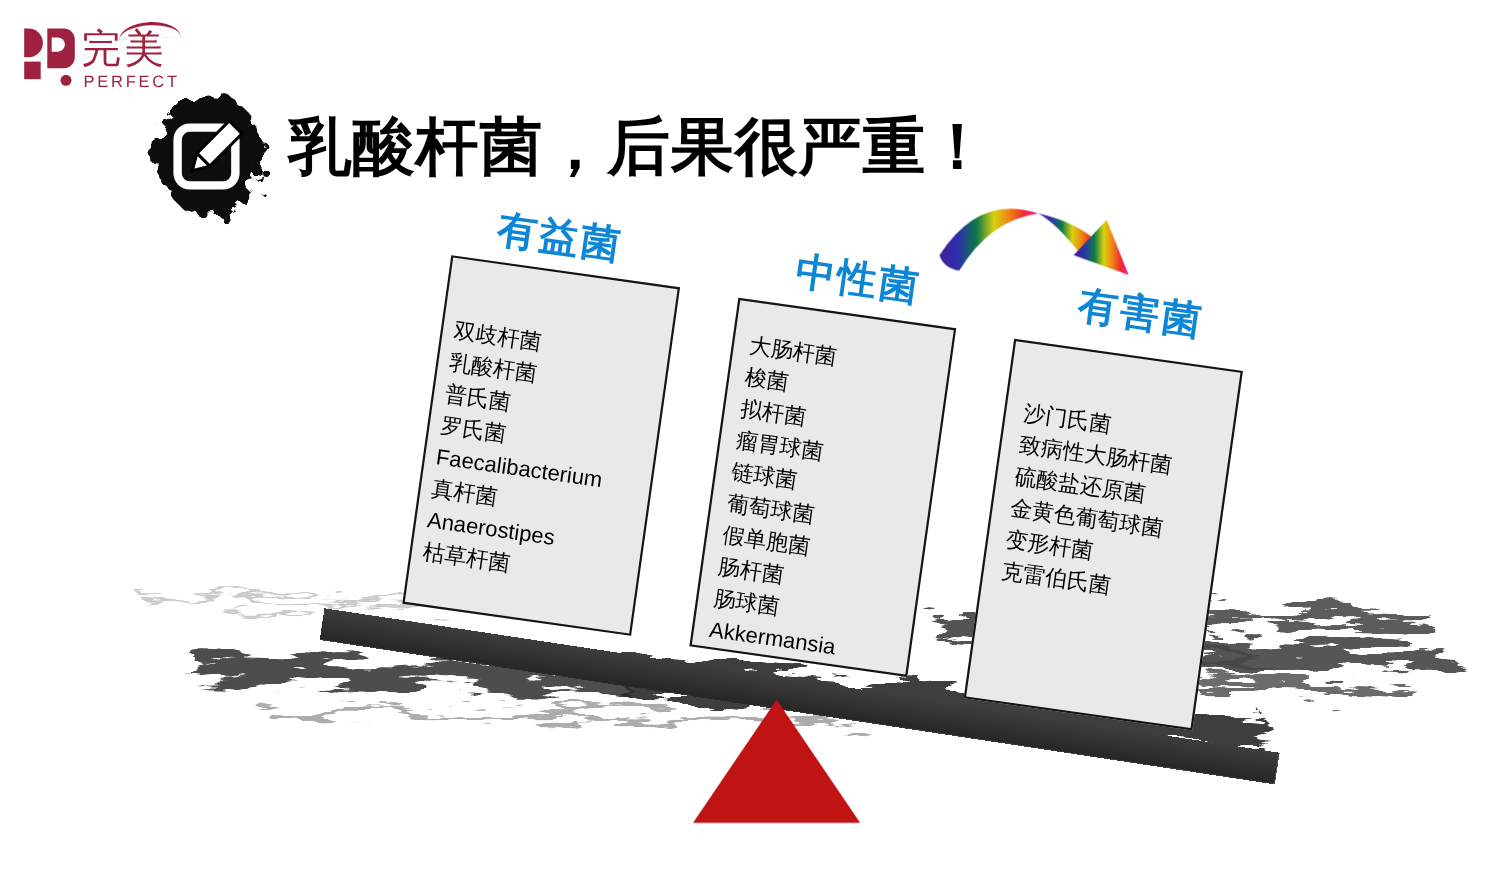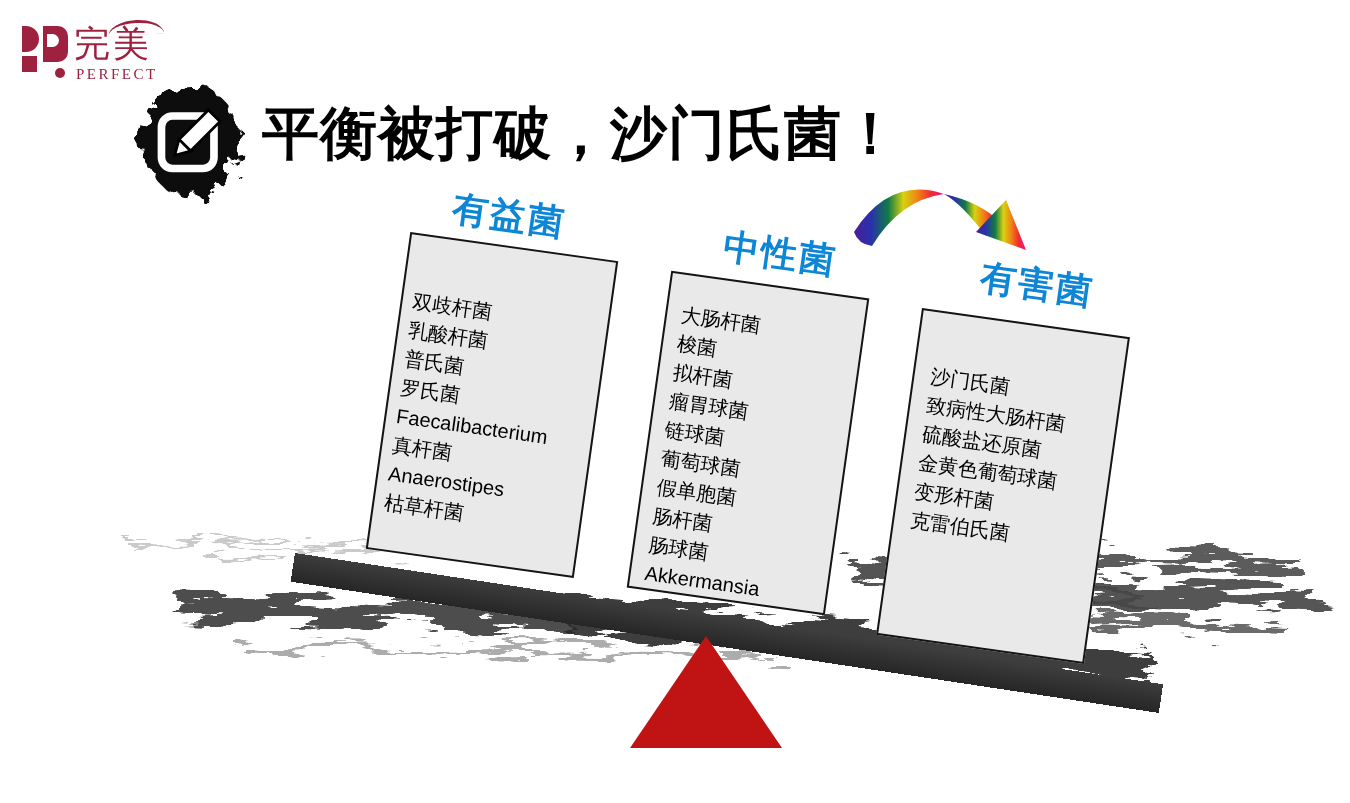--- a/index.html
+++ b/index.html
@@ -11,21 +11,21 @@
   
   .logo{position:absolute;left:20px;top:22px;width:220px;height:70px;z-index:9;}
   .emblem{position:absolute;left:2px;top:4px;width:46px;height:54px;}
   .emblem .wedge{position:absolute;left:0;top:0;width:17px;height:26px;background:#9e2140;border-radius:0 14px 14px 0;}
   .emblem .wedge2{position:absolute;left:0;top:30px;width:15px;height:16px;background:#9e2140;}
   .emblem .pblock{position:absolute;left:21px;top:0;width:25px;height:36px;background:#9e2140;border-radius:0 10px 10px 0;}
   .emblem .pcounter{position:absolute;left:25px;top:8px;width:12px;height:13px;background:#fff;border-radius:0 7px 7px 0;}
   .emblem .pdot{position:absolute;left:33px;top:42px;width:10px;height:10px;background:#9e2140;border-radius:50%;}
   .brand-cn{position:absolute;left:54px;top:-2px;font-size:36px;font-weight:normal;color:#9e2140;letter-spacing:3px;}
   .brand-swoosh{position:absolute;left:88px;top:-2px;width:56px;height:12px;border-top:3px solid #9e2140;border-radius:50%/100% 100% 0 0;transform:rotate(-3deg);}
-  .brand-en{position:absolute;left:56px;top:44px;font-size:15px;color:#9e2140;letter-spacing:2.5px;font-family:Liberation Serif, serif;}
+  .brand-en{position:absolute;left:56px;top:44px;font-size:15px;color:#9e2140;letter-spacing:2.5px;font-family:Liberation Sans, sans-serif;}
   
   .title-icon-wrap{position:absolute;left:156px;top:104px;width:70px;height:70px;z-index:9;}
   .title{position:absolute;left:262px;top:96px;z-index:9;font-size:57px;font-weight:900;color:#000;letter-spacing:1px;white-space:nowrap;}
   
   .ink-layer{position:absolute;left:0;top:0;z-index:1;}
   
   .beam{
     position:absolute;left:295px;top:553px;width:878px;height:29px;z-index:2;
     background:linear-gradient(#3d3d3d,#262626);
     transform:rotate(8.6deg);transform-origin:0 0;
@@ -155,15 +155,15 @@
 
   <div class="title-icon-wrap">
     <svg width="70" height="70" viewBox="0 0 64 64">
       <rect x="5" y="11" width="48" height="48" rx="10" fill="none" stroke="#ffffff" stroke-width="7"></rect>
       <g transform="rotate(45 32 32)">
         <rect x="24.5" y="2" width="15" height="38" fill="#ffffff" stroke="#000000" stroke-width="2.5"></rect>
         <polygon points="24.5,40 39.5,40 32,53" fill="#ffffff" stroke="#000000" stroke-width="2.5"></polygon>
       </g>
     </svg>
   </div>
-  <div class="title">平衡被打破，沙门氏菌！</div>
+  <div class="title">乳酸杆菌，后果很严重！</div>
 
 </div>
 
 </body></html>

